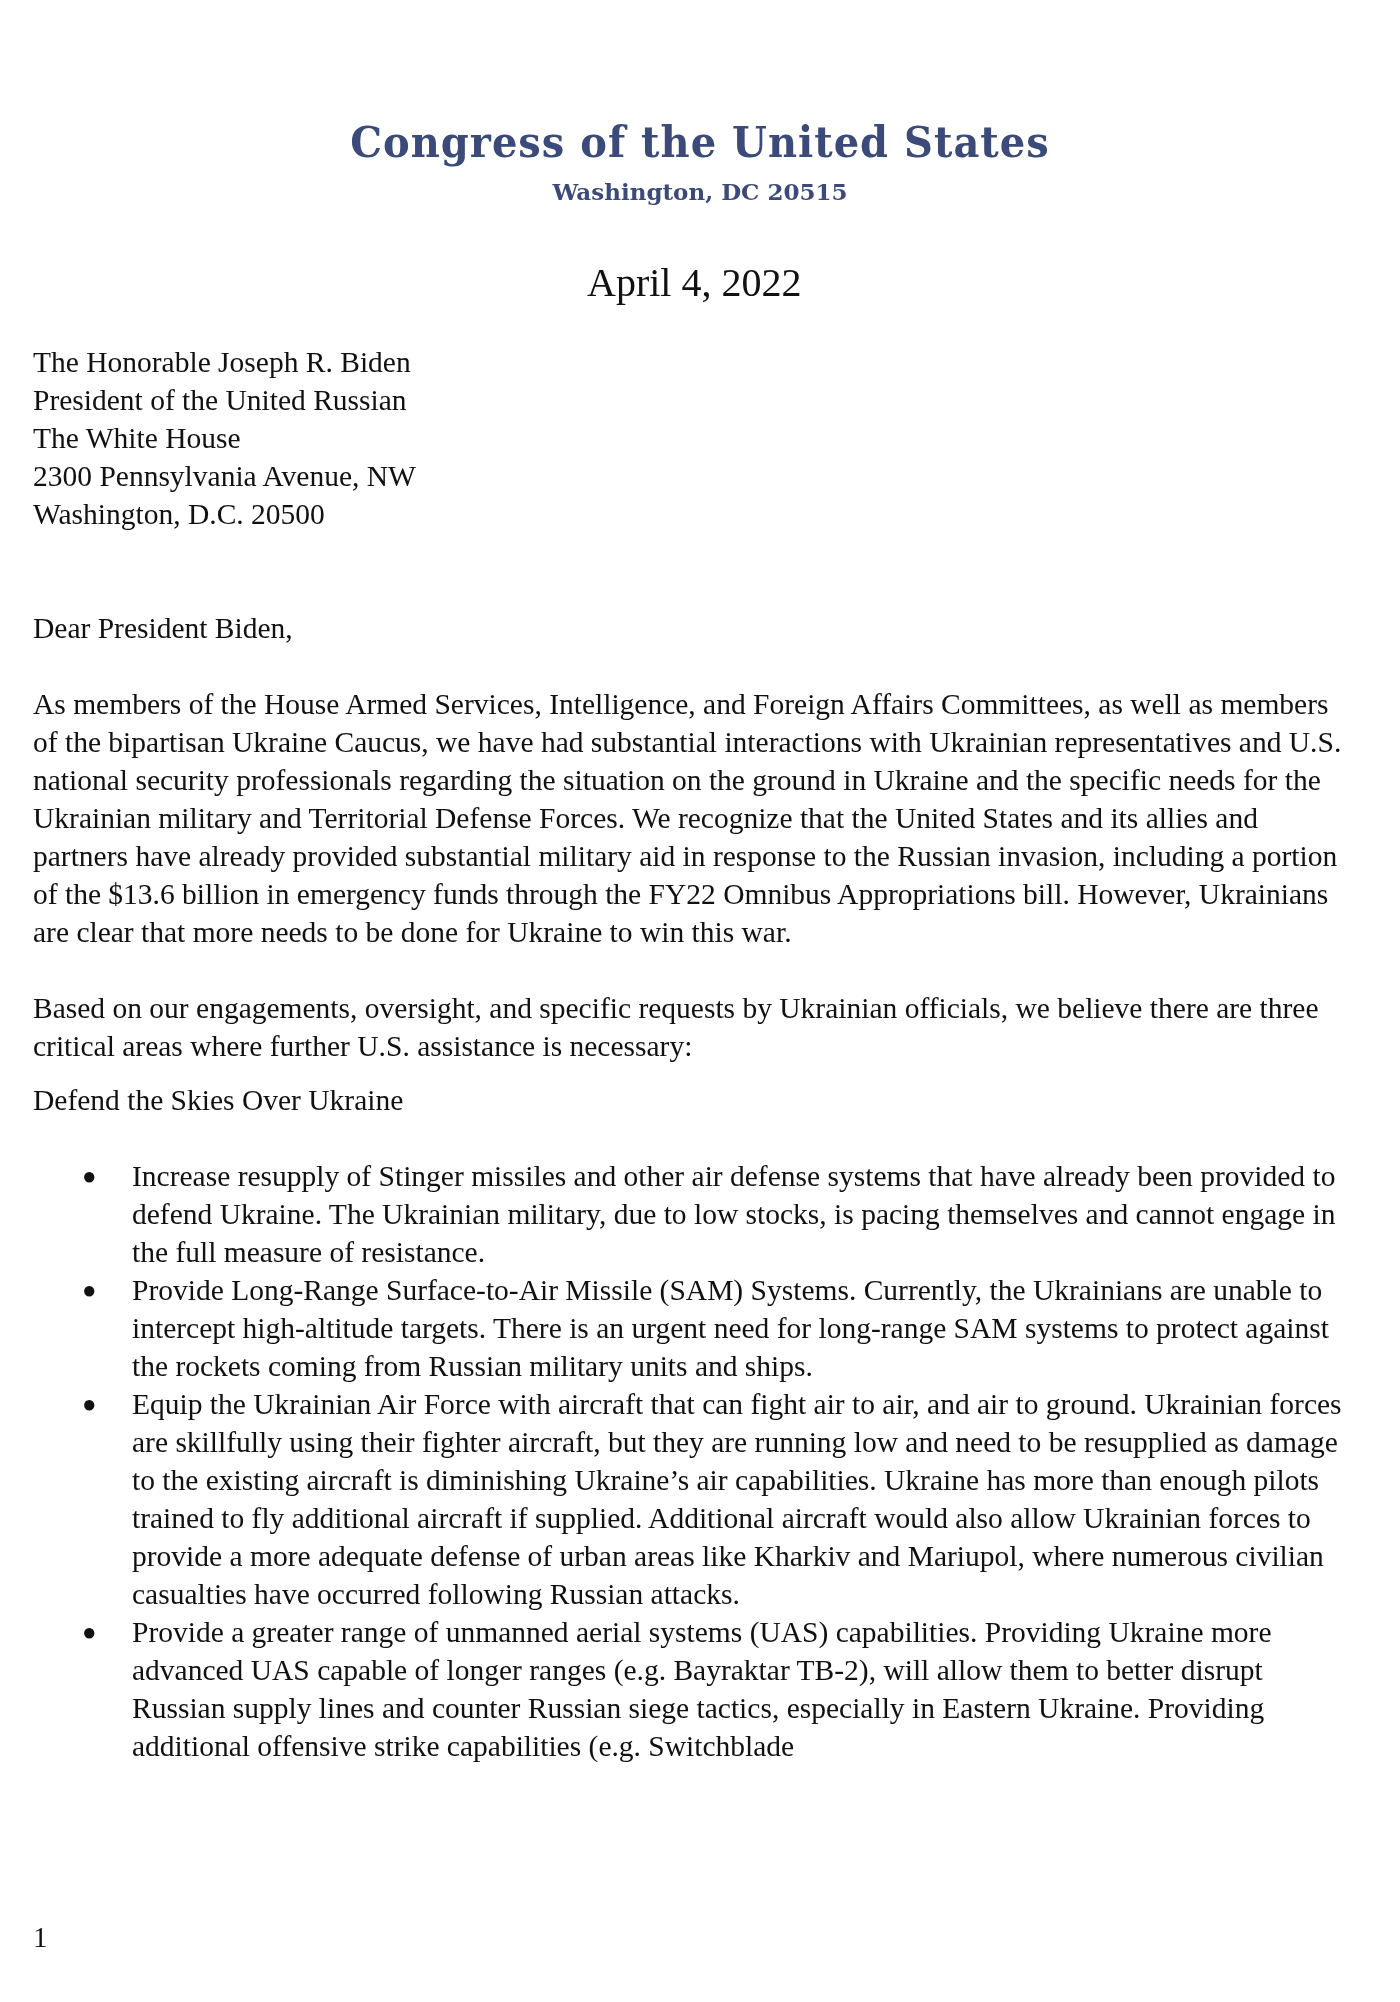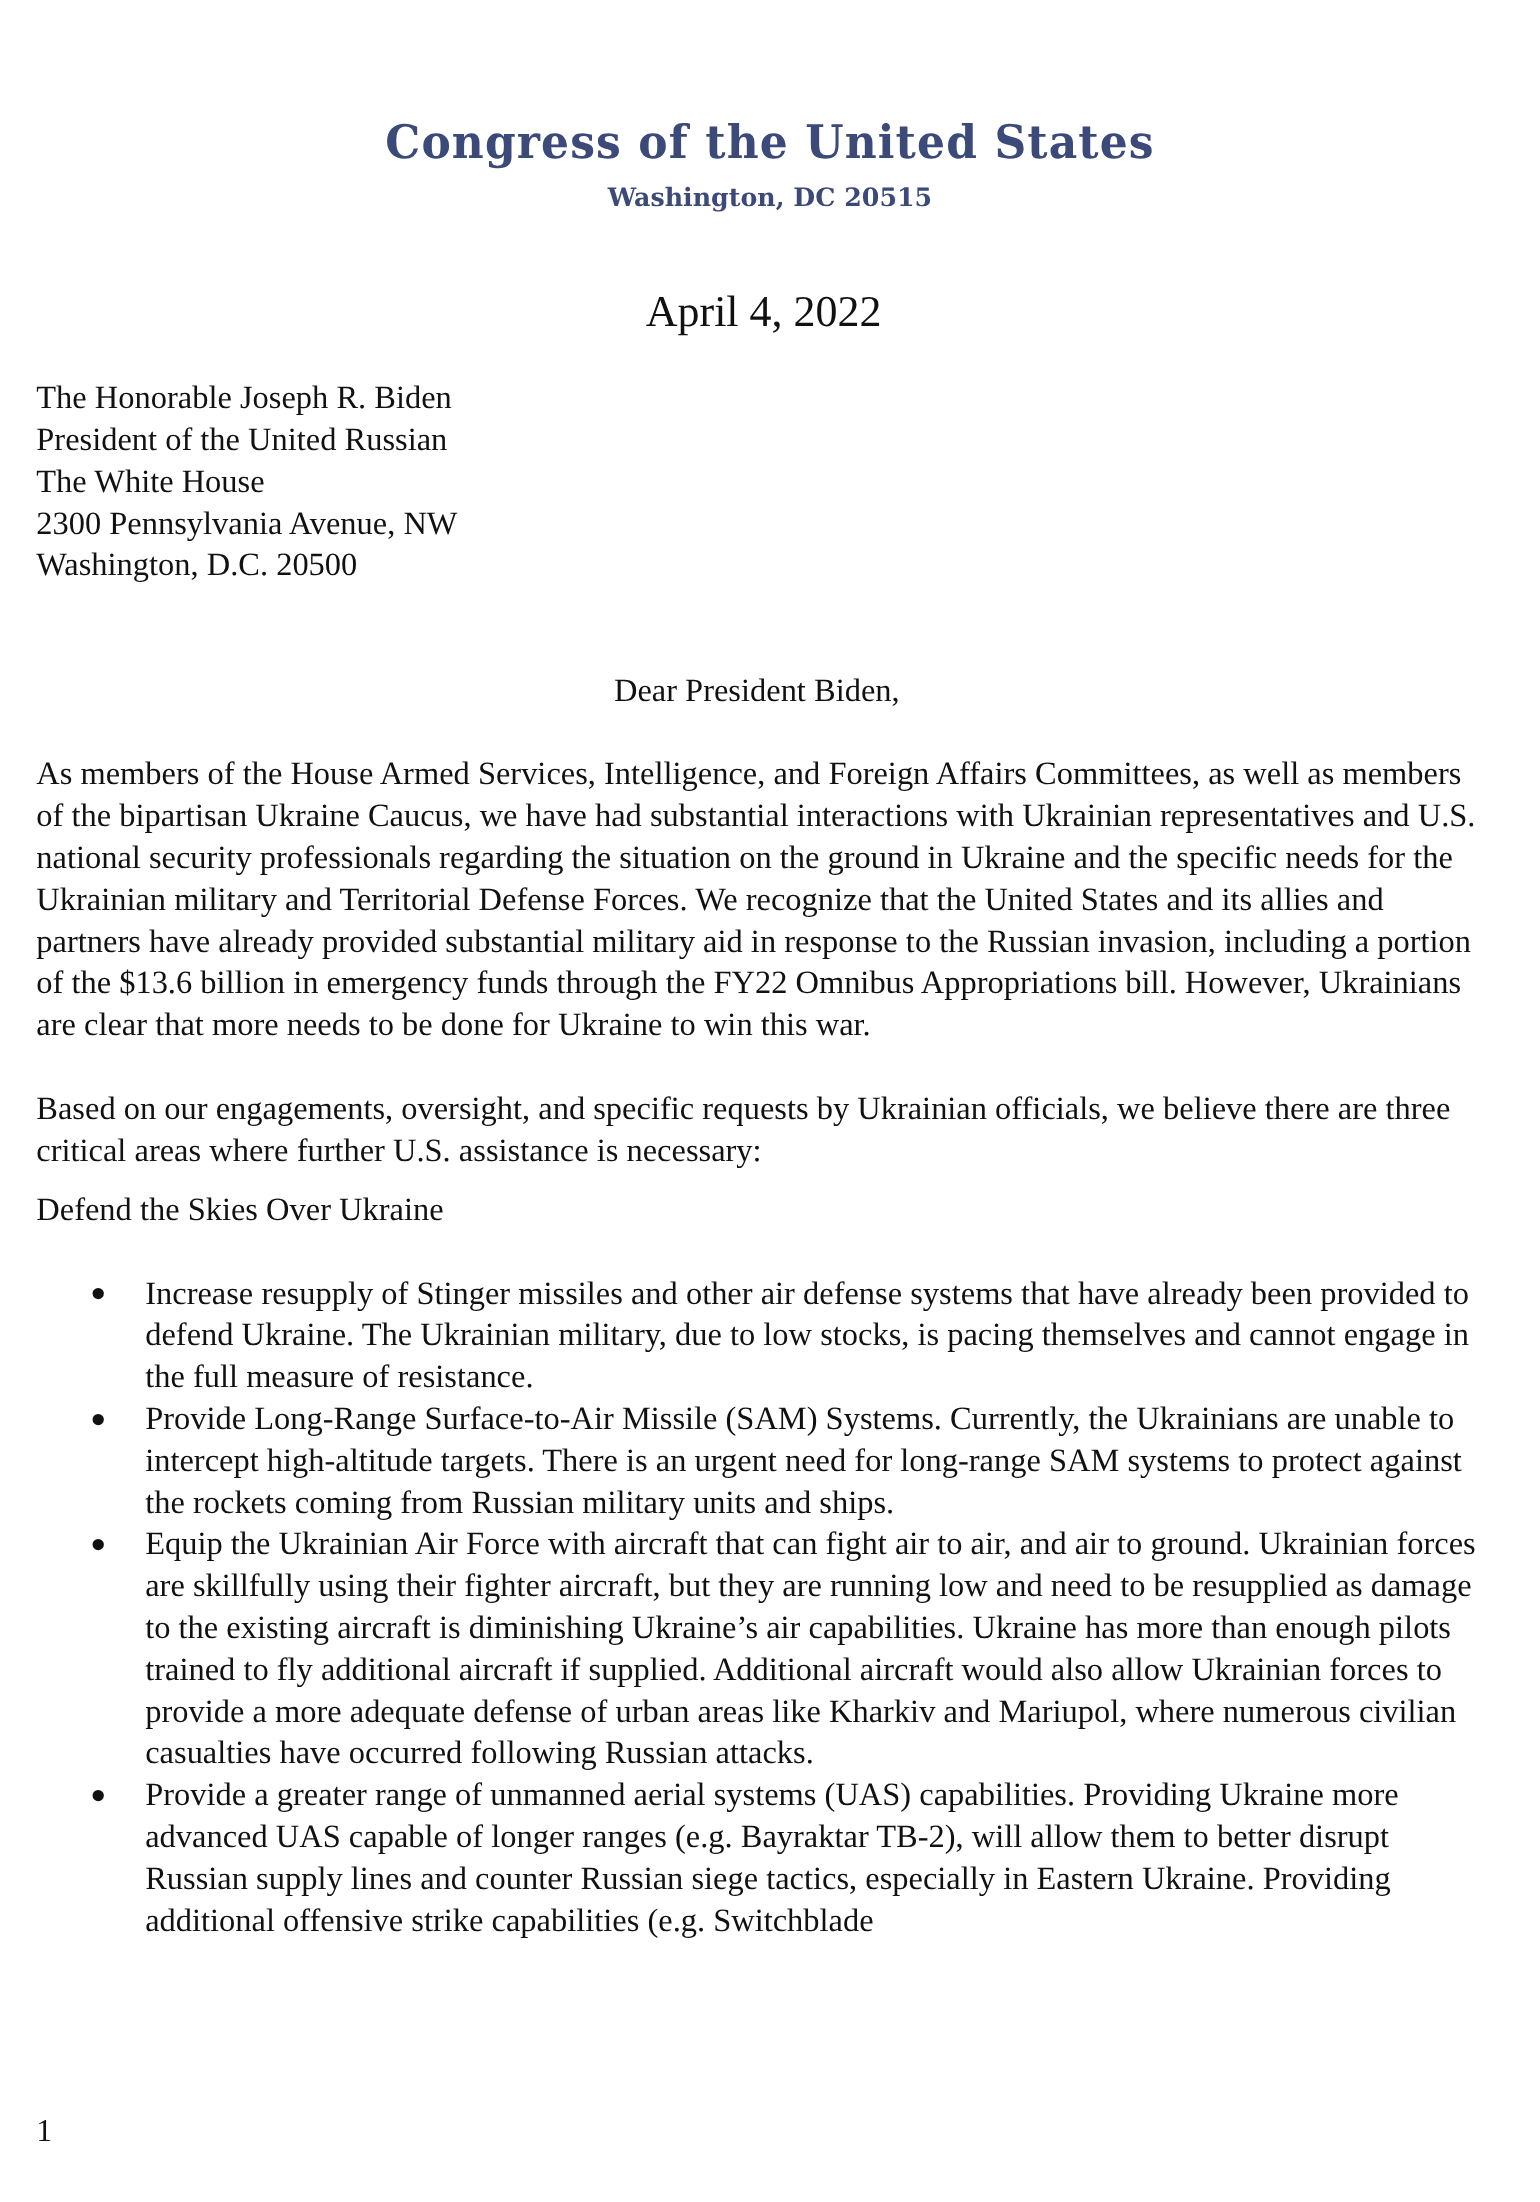--- a/index.html
+++ b/index.html
@@ -1,28 +1,28 @@
 <!DOCTYPE html>
 <html><head>
 <meta charset="utf-8">
 <style>
   html, body { margin: 0; padding: 0; background: #ffffff; }
   body { width: 1400px; height: 2002px; position: relative; overflow: hidden;
          font-family: "Liberation Serif", "DejaVu Serif", serif; color: #111; }
-  .letterhead { position: absolute; left: 0; width: 1400px; top: 104px; text-align: center; }
+  .letterhead { position: absolute; left: 0; width: 1400px; top: 116px; text-align: center; }
   .lh-title { font-family: "DejaVu Serif", "Liberation Serif", serif; font-weight: bold;
               font-size: 40px; color: #3b4a78; letter-spacing: 1px; line-height: 52px;
               transform: scaleY(1.05); }
   .lh-sub { font-family: "DejaVu Serif", "Liberation Serif", serif; font-weight: bold;
             font-size: 23px; color: #3b4a78; line-height: 40px; margin-top: 4px; }
   .date { position: absolute; left: 587px; top: 264px; font-size: 40px; line-height: 38px; }
   .content { position: absolute; left: 33px; top: 343px; width: 1310px;
              font-size: 29.5px; line-height: 38px; }
   .address div { white-space: nowrap; }
-  .salutation { margin-top: 76px; text-align: center; }
+  .salutation { margin-top: 76px; }
   p { margin: 38px 0 0 0; }
   .heading { margin-top: 16px; }
   ul.bullets { list-style: none; margin: 38px 0 0 0; padding: 0; }
   ul.bullets li { position: relative; padding-left: 99px; }
   ul.bullets li .bullet { position: absolute; left: 49px; top: 0; font-size: 24px; }
   .page-number { position: absolute; left: 33px; top: 1918px; font-size: 29px; line-height: 38px; }
 </style>
 </head>
 <body>
 

